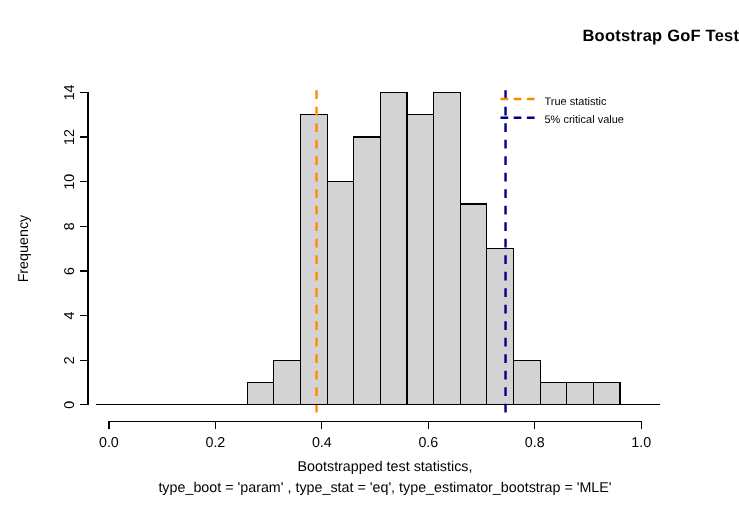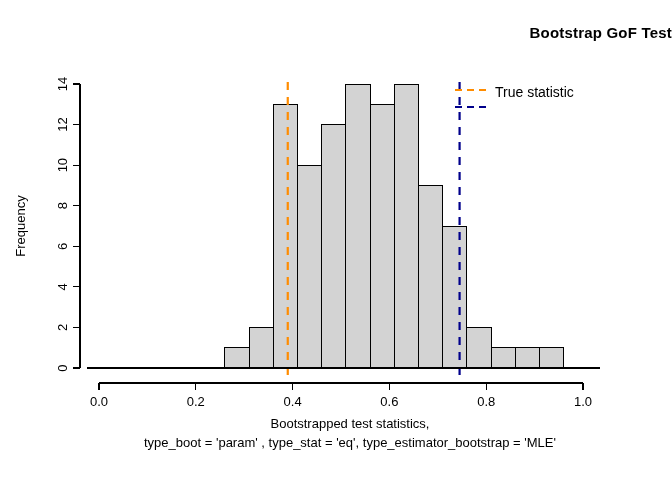--- a/index.html
+++ b/index.html
@@ -86,21 +86,21 @@
   }
   #xlab-line1, #xlab-line2 {
     display: block;
     white-space: pre;
     padding-left: 28px;
   }
   #legend-block {
     position: absolute;
     left: 495px;
     top: 84px;
-    font-size: 14px;
+    font-size: 10px;
     line-height: 17px;
   }
   #legend-block span {
     display: block;
     white-space: pre;
   }
 </style>
 </head>
 <body>
 
@@ -168,20 +168,21 @@
         <text x="22" y="226" text-anchor="middle" transform="rotate(-90 22 226)" class="axis-title" dominant-baseline="middle">Frequency</text>
       </g>
     <g id="legend-lines-group">
         <line x1="455" x2="490" y1="90" y2="90" stroke="#FF8C00" class="legend-seg"></line>
         <line x1="455" x2="490" y1="107" y2="107" stroke="#00008B" class="legend-seg"></line>
       </g>
   </svg>
 
   <div id="legend-block">
     <span>True statistic</span>
+    <span>5% critical value</span>
   </div>
 
   <div id="xlab-block">
     <span id="xlab-line1">Bootstrapped test statistics,</span>
     <span id="xlab-line2">type_boot = 'param' , type_stat = 'eq', type_estimator_bootstrap = 'MLE'</span>
   </div>
 
 </div>
 
 </body></html>

